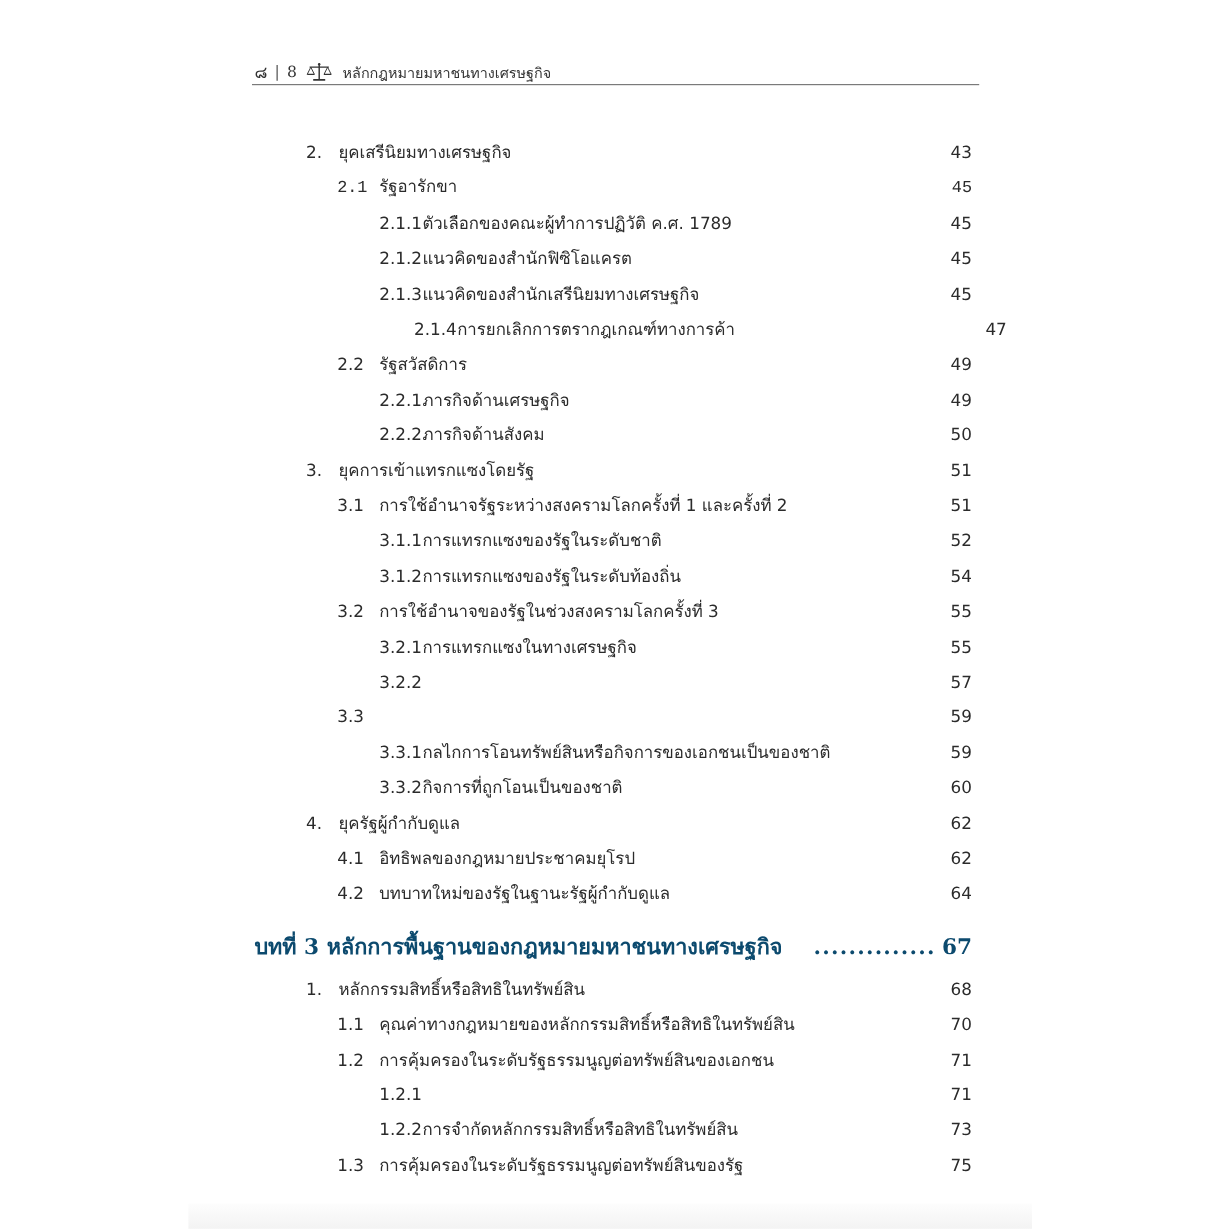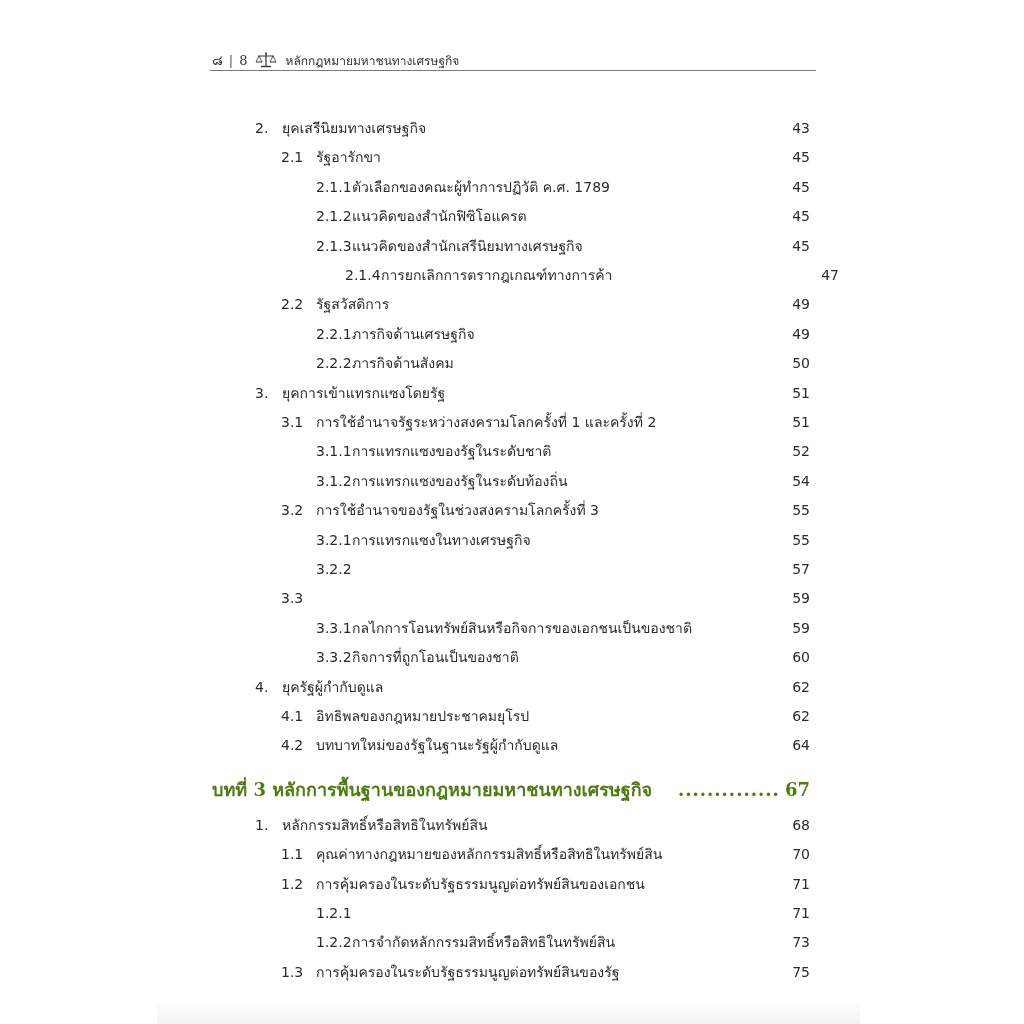--- a/index.html
+++ b/index.html
@@ -85,21 +85,21 @@
     .chapter-row {
       position: absolute;
       left: 212px;
       top: 776px;
       width: 598px;
       height: 28px;
       line-height: 28px;
       font-family: "DejaVu Serif", "Liberation Serif", serif;
       font-weight: bold;
       font-size: 18px;
-      color: #4d7c0f;
+      color: #0c4a6e;
       white-space: nowrap;
     }
     .chapter-row .chapter-title { position: absolute; left: 0; top: 0; }
     .chapter-row .leader {
       position: absolute;
       left: 466px;
       top: 0;
       width: 100px;
       overflow: hidden;
       letter-spacing: 1px;
@@ -139,21 +139,21 @@
     <span class="book-title">หลักกฎหมายมหาชนทางเศรษฐกิจ</span>
   </div>
   <div class="header-rule"></div>
 
   <div id="toc-a">
       <div class="toc-row lvl1" style="left: 255px; top: 116px; width: 555px;">
         <span class="num">2.</span>
         <span class="title">ยุคเสรีนิยมทางเศรษฐกิจ</span>
         <span class="page-no">43</span>
       </div>
-      <div class="toc-row lvl2" style="left: 281px; top: 145.4px; width: 529px;">
+      <div class="toc-row lvl2" style="left: 281px; top: 145.4px; width: 529px; font-family: Liberation Mono, monospace;">
         <span class="num">2.1</span>
         <span class="title">รัฐอารักขา</span>
         <span class="page-no">45</span>
       </div>
       <div class="toc-row lvl3" style="left: 316px; top: 174.8px; width: 494px;">
         <span class="num">2.1.1</span>
         <span class="title">ตัวเลือกของคณะผู้ทำการปฏิวัติ ค.ศ. 1789</span>
         <span class="page-no">45</span>
       </div>
       <div class="toc-row lvl3" style="left: 316px; top: 204.2px; width: 494px;">

